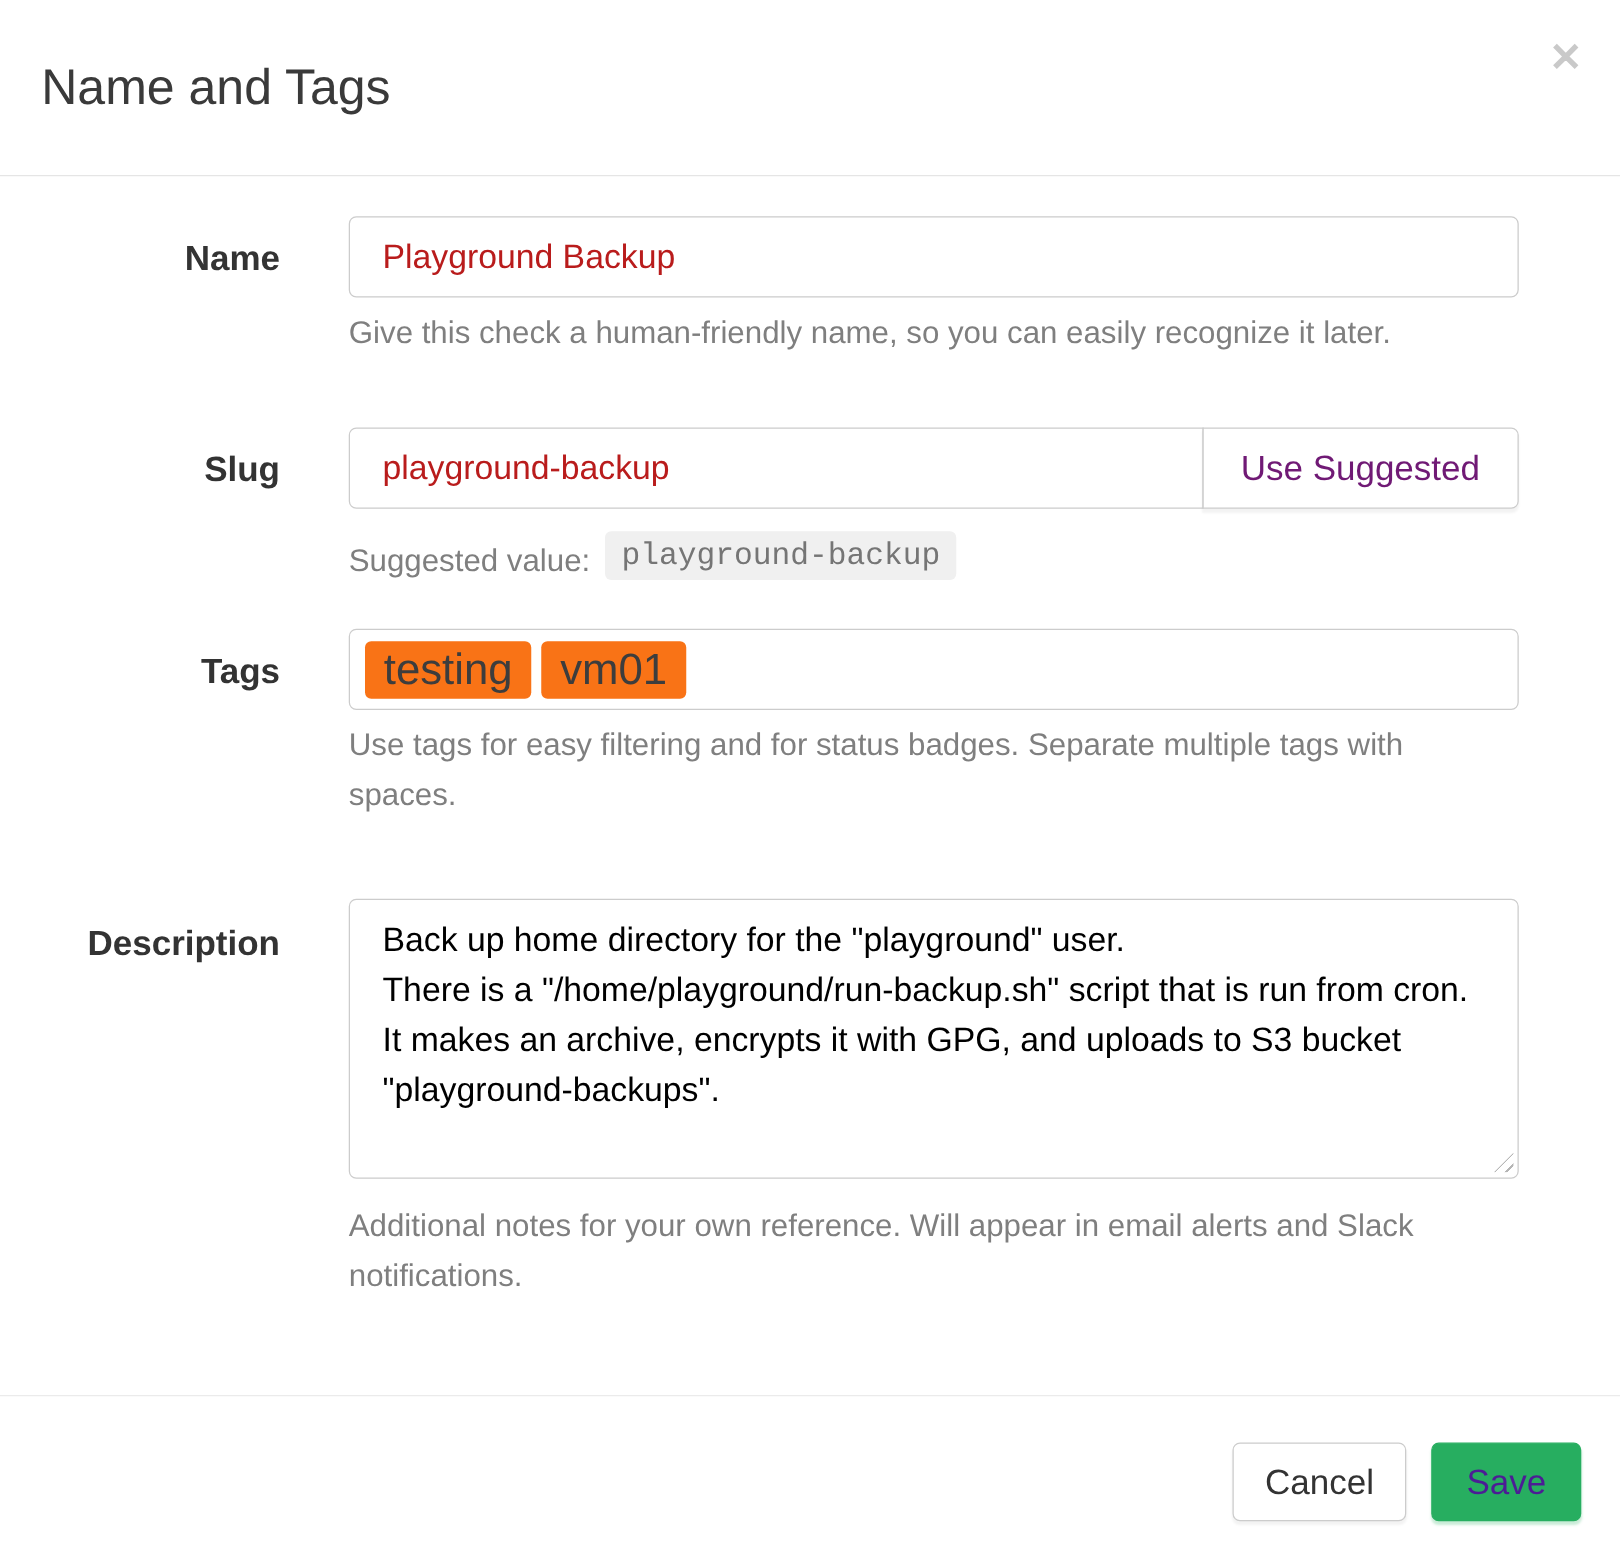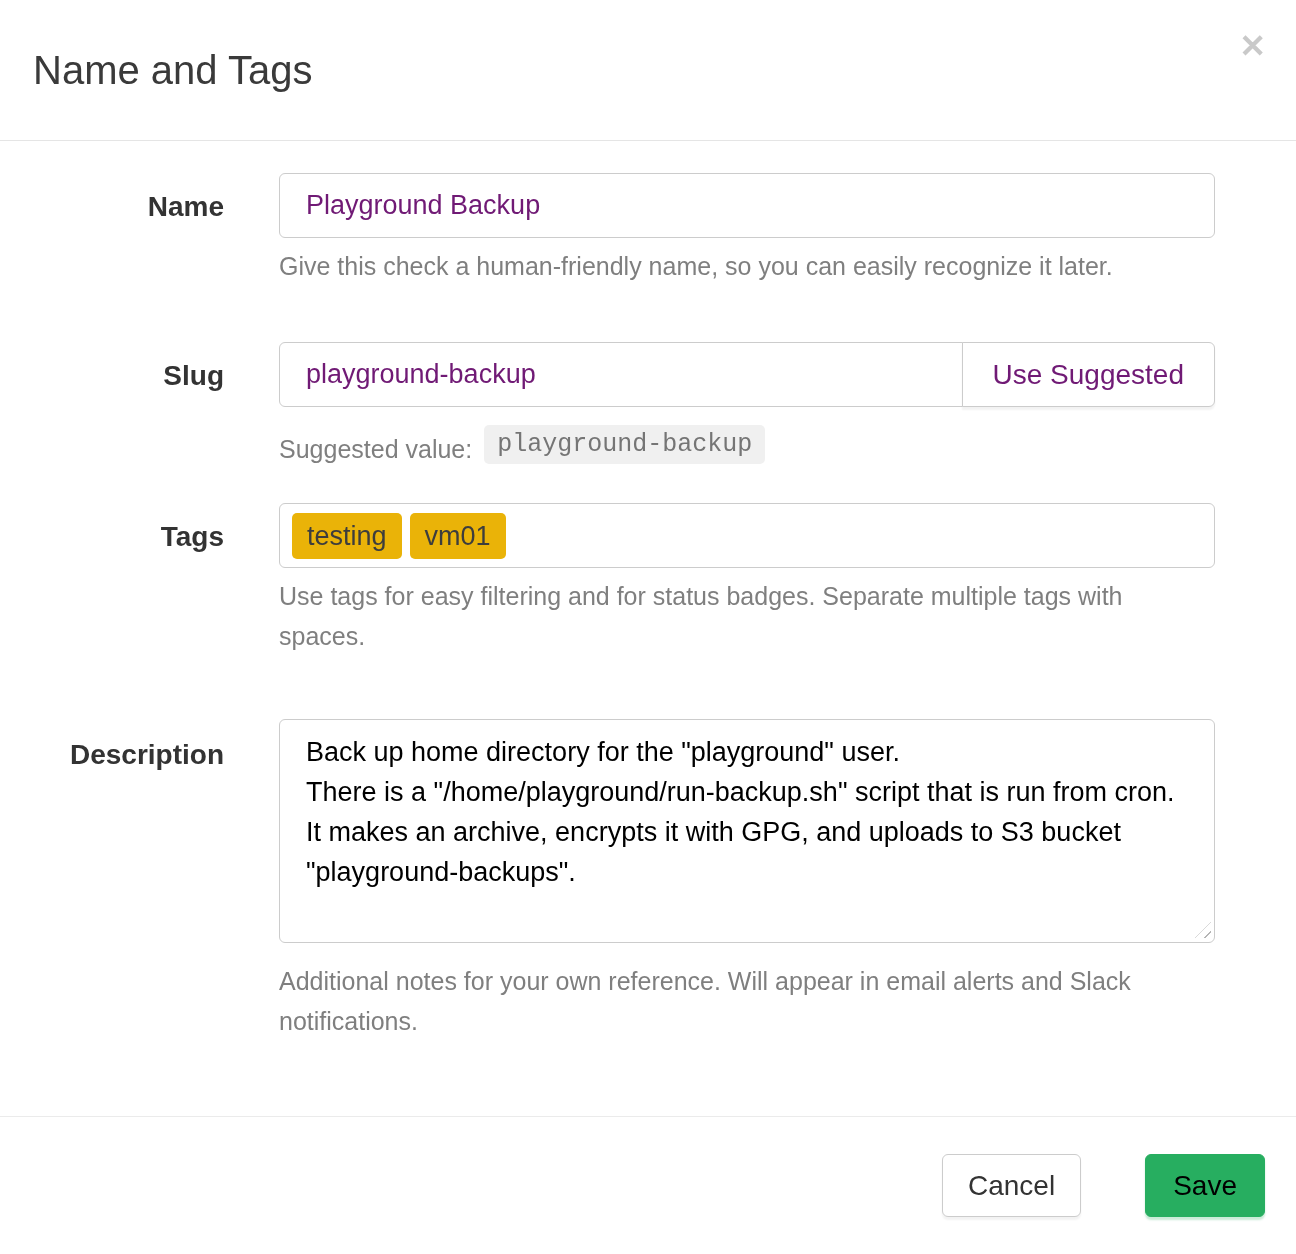--- a/index.html
+++ b/index.html
@@ -61,21 +61,21 @@
   .center-label { padding-top: 18px; }   
   .top-label { padding-top: 20px; }      
 
   .text-input {
     width: 100%;
     height: 65px;
     border: 1px solid #ccc;
     border-radius: 6px;
     padding: 0 26px;
     font-size: 27px;
-    color: #701a75;
+    color: #b91c1c;
     font-family: "Liberation Sans", "DejaVu Sans", sans-serif;
     background: #fff;
     outline: none;
   }
 
   .help-text {
     margin-top: 8px;
     font-size: 25px;
     line-height: 40px;
     color: #7f7f7f;
@@ -129,26 +129,26 @@
     height: 65px;
     border: 1px solid #ccc;
     border-radius: 6px;
     background: #fff;
     display: flex;
     align-items: center;
     padding: 0 12px;
     cursor: text;
   }
   .tag-chip {
-    background: #eab308;
+    background: #f97316;
     border-radius: 5px;
     height: 46px;
     line-height: 46px;
     padding: 0 15px;
-    font-size: 27px;
+    font-size: 35px;
     color: #3d3d3d;
     margin-right: 8px;
   }
 
   
   .textarea-wrap { position: relative; width: 100%; }
   .desc-textarea {
     width: 100%;
     height: 224px;
     border: 1px solid #ccc;
@@ -194,24 +194,23 @@
   .btn-cancel {
     background: #fff;
     border: 1px solid #ccc;
     color: #333;
     padding: 0 25px;
     box-shadow: 0 3px 2px rgba(0,0,0,0.05);
   }
   .btn-save {
     background: var(--accent-green, #27ae60);
     border: 1px solid var(--accent-green, #27ae60);
-    color: #000000;
+    color: #4c1d95;
     padding: 0 27px;
     box-shadow: 0 3px 2px rgba(39,174,96,0.25);
-    margin-left: 44px;
   }
 </style>
 </head>
 <body>
 
 <div class="modal-header">
   <h1 class="modal-title">Name and Tags</h1>
   <button class="close-btn">✕</button>
 </div>
 

